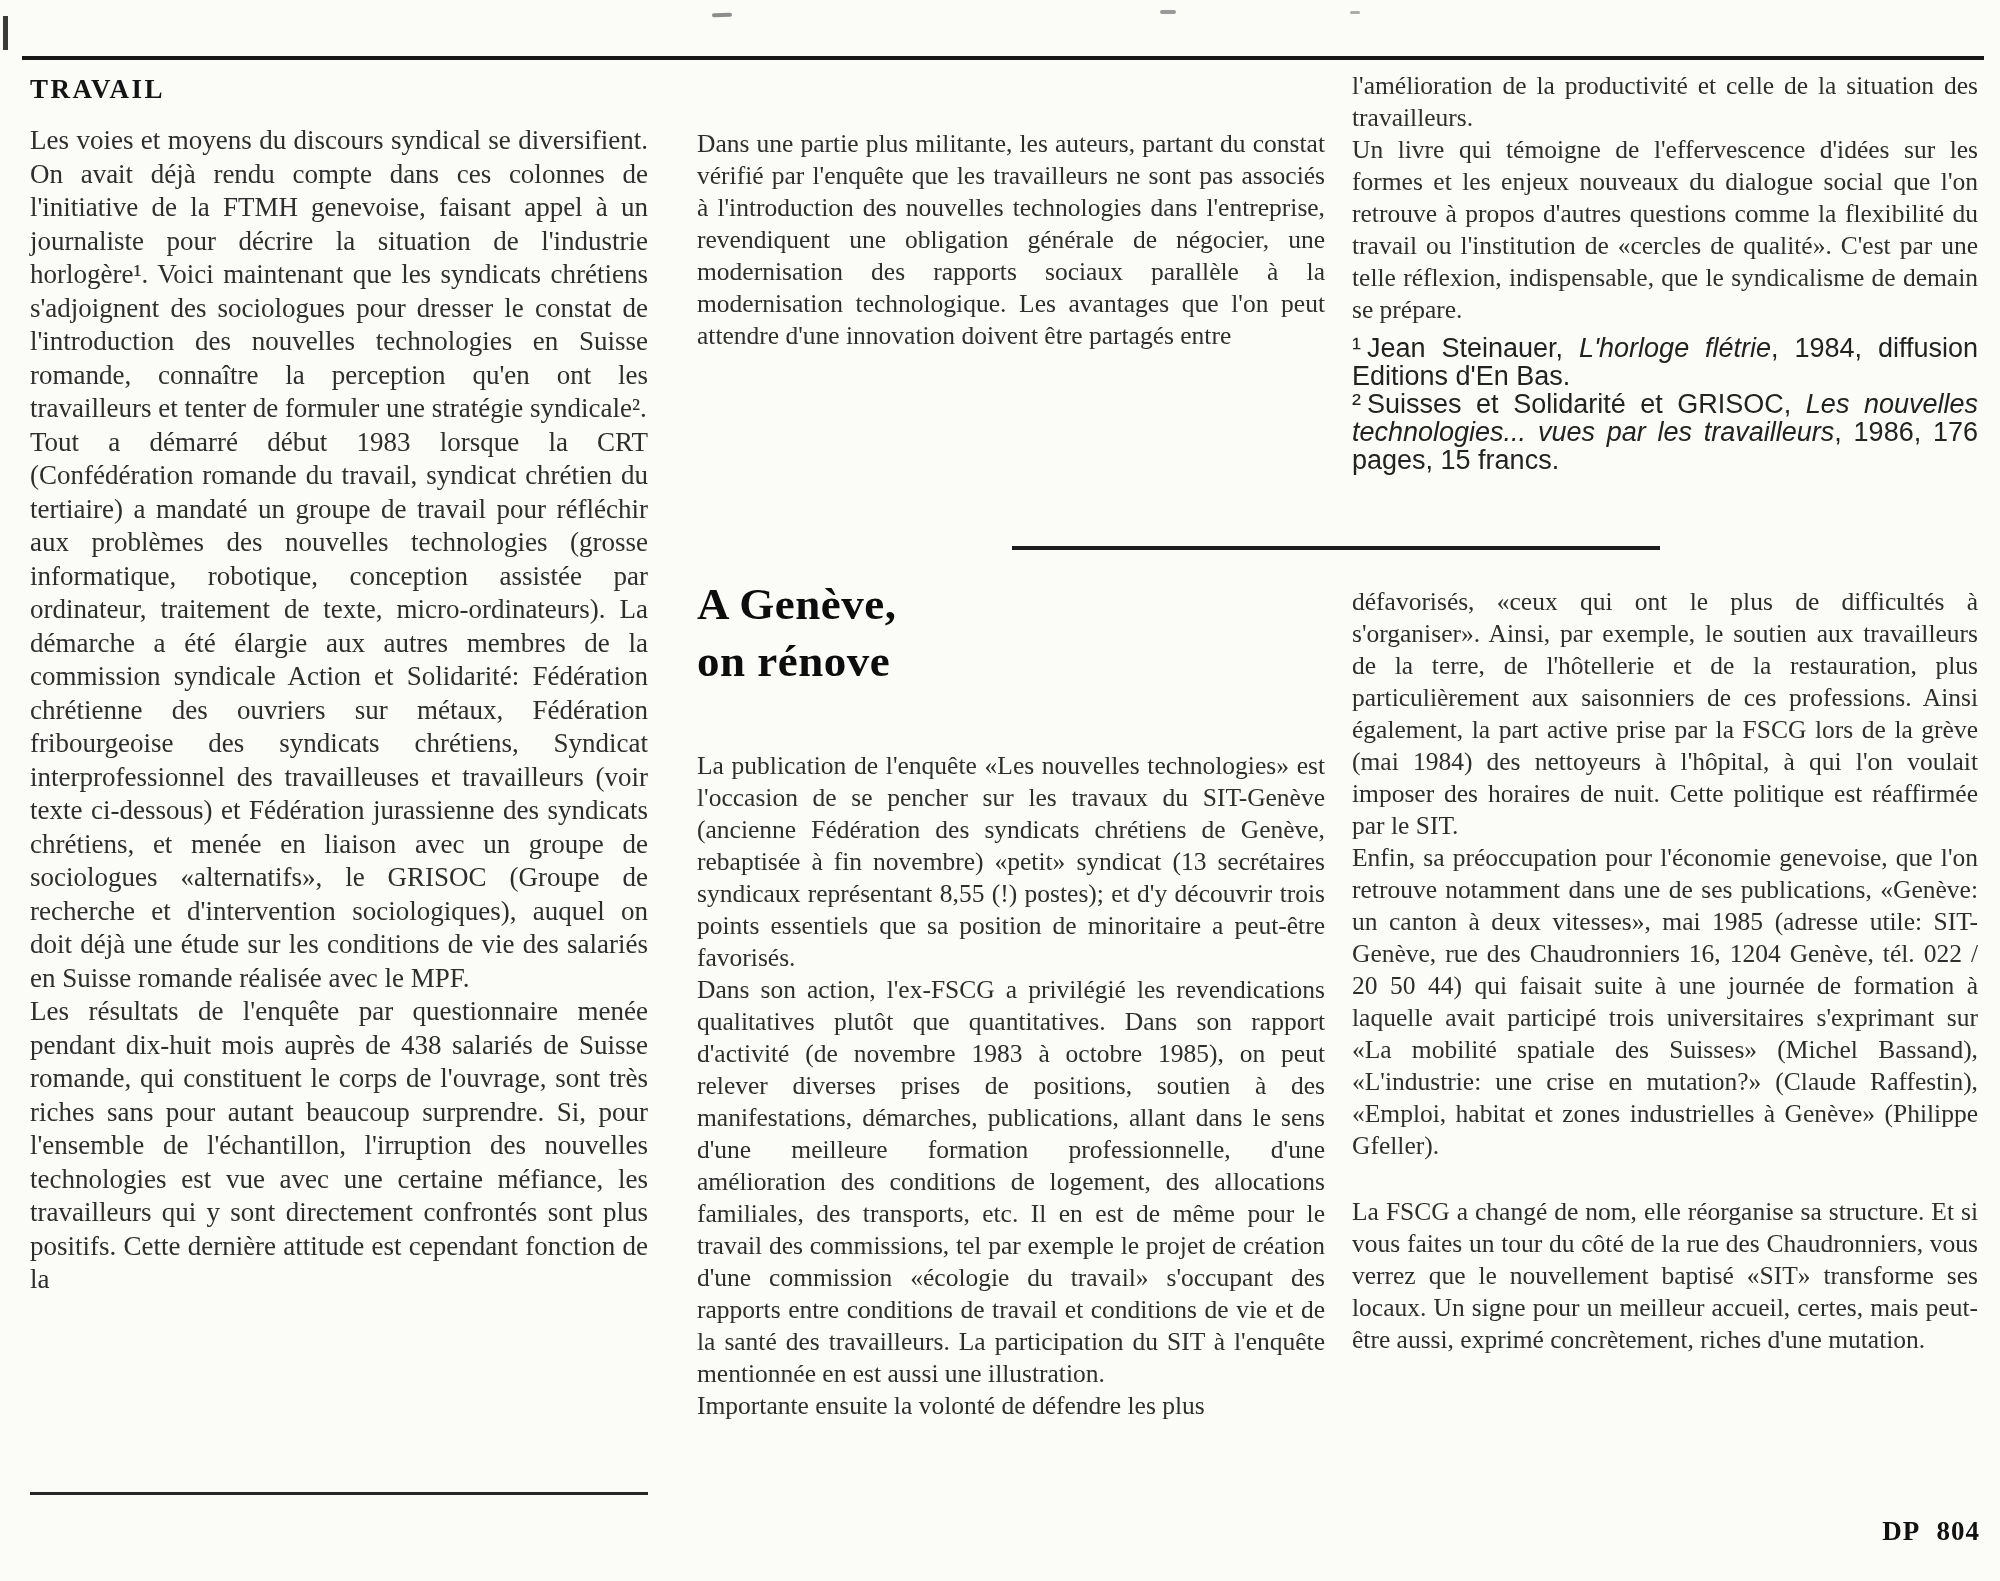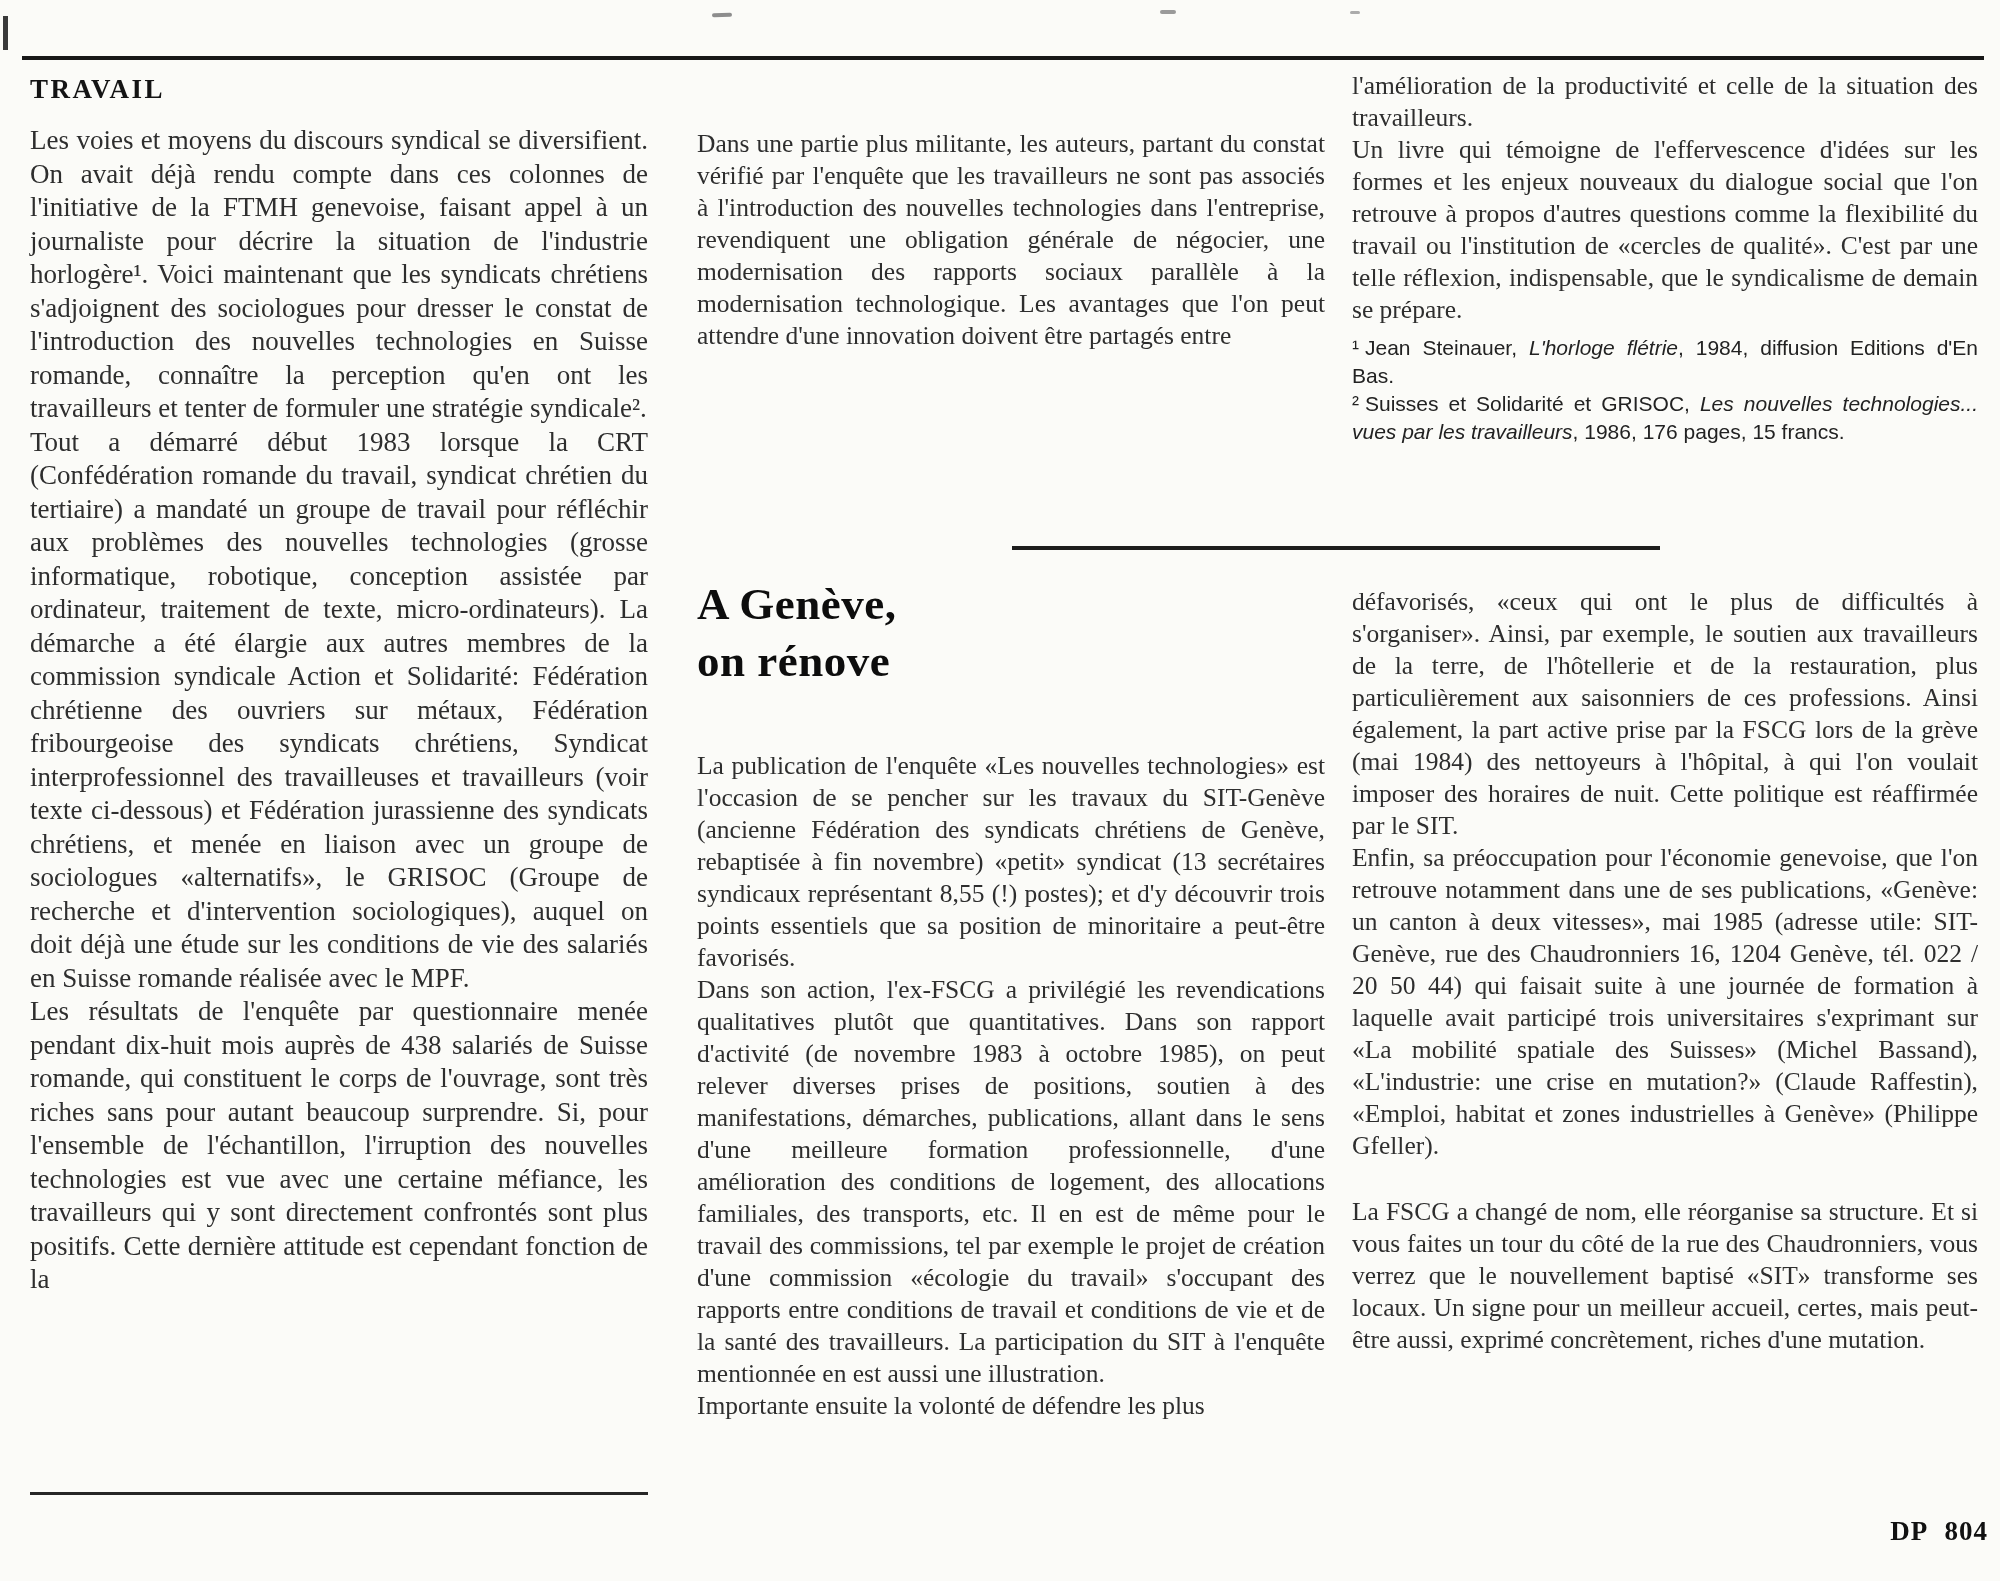--- a/index.html
+++ b/index.html
@@ -44,28 +44,28 @@
     font-size:25.5px;line-height:32px;
   }
   .col-1 .body-text{margin-top:22px;}
   .para-gap{margin-top:58px !important;}
   .para-gap-sm{margin-top:34px !important;}
   .col-2-a2 .body-text{margin-top:60px;}
 
   .footnotes{margin-top:8px;}
   .footnotes p{
     font-family:"Liberation Sans", sans-serif;
-    font-size:21px;line-height:28px;
+    font-size:27px;line-height:28px;
     text-align:justify;color:#222;margin:0;
   }
   .fn-title{font-style:italic;}
   .fn-marker{padding-right:6px;}
 
   .footer-code{
-    position:absolute;right:12px;top:1516px;
+    position:absolute;right:20px;top:1516px;
     font-size:27px;font-weight:bold;color:#111;
     word-spacing:10px;letter-spacing:1px;
   }
 
   
   .artifact{position:absolute;border-radius:2px;}
   .art-1{left:712px;top:13px;width:20px;height:4px;background:#8d8d8d;transform:rotate(-2deg);}
   .art-2{left:1160px;top:10px;width:16px;height:4px;background:#9a9a9a;}
   .art-3{left:1350px;top:11px;width:10px;height:3px;background:#ababab;}
   .art-edge{left:3px;top:16px;width:5px;height:34px;background:#3a3a3a;border-radius:0;}

